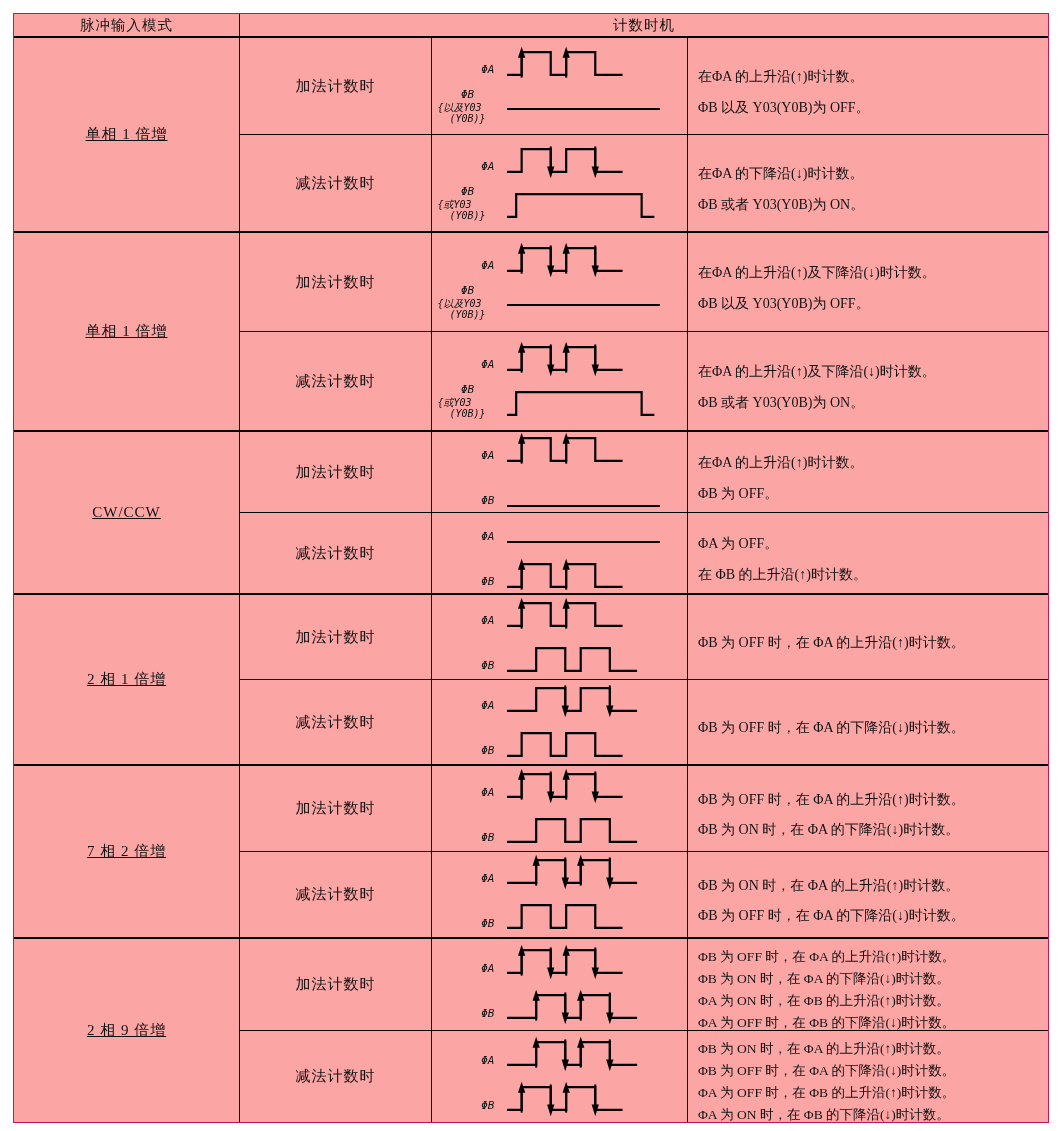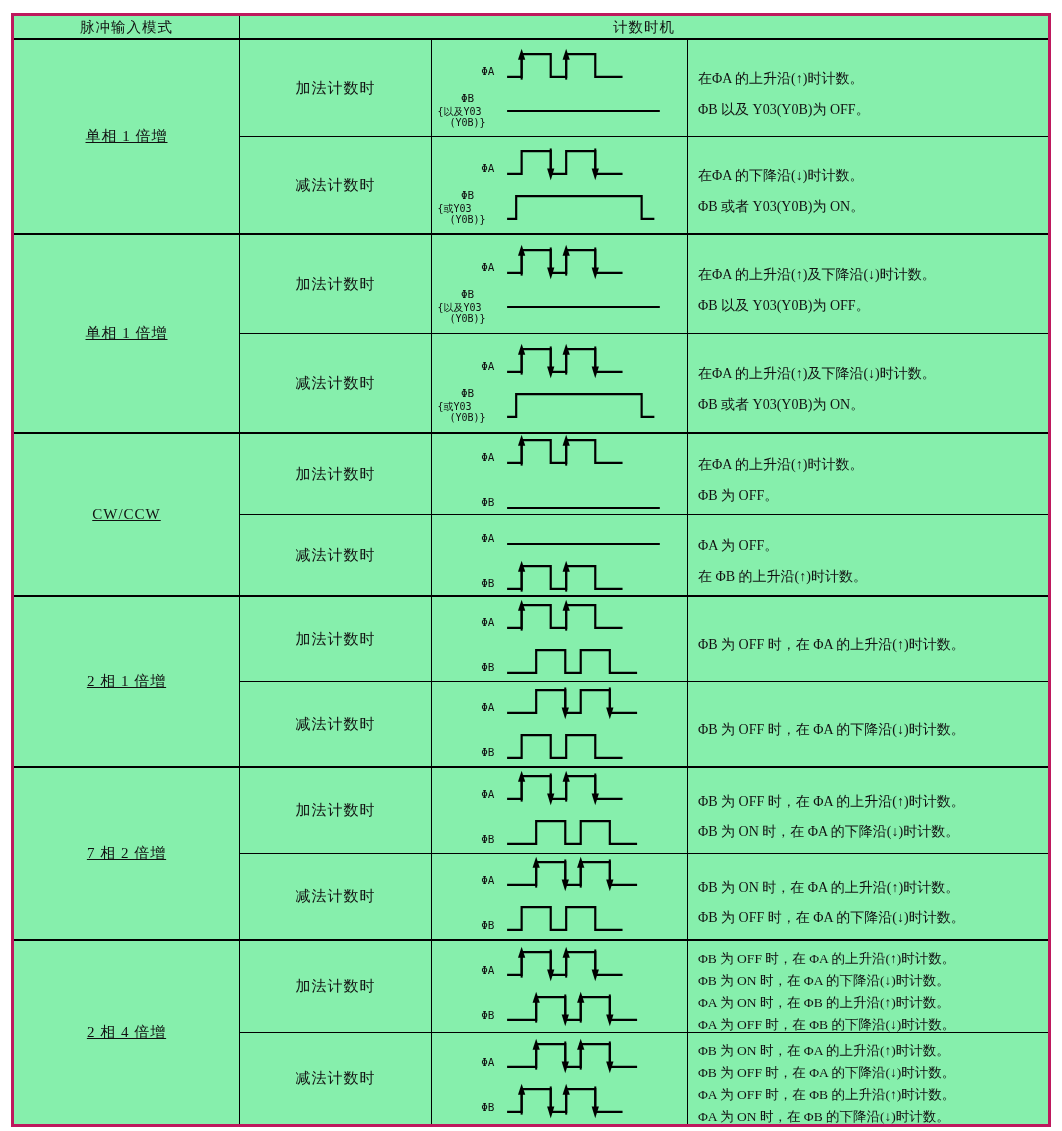--- a/index.html
+++ b/index.html
@@ -4,23 +4,23 @@
 <style>
   html,body{margin:0;padding:0;}
   body{
     width:1062px;height:1131px;background:#ffffff;
     font-family:"Liberation Serif","DejaVu Serif",serif;
     color:#111;
   }
   .doc-table{
     width:1034px;
     margin:13px auto 0 auto;
-    border:3px solid #be185d;
+    border:1px solid #be185d;
     box-sizing:content-box;
-    background:#86efac;
+    background:#fca5a5;
   }
   
   .thead{display:flex;border-bottom:2px solid #000;}
   .th{display:flex;align-items:center;justify-content:center;height:22px;font-size:14.5px;letter-spacing:1px;}
   .th-mode{width:226px;border-right:1px solid #000;box-sizing:border-box;}
   .th-timing{flex:1;}
   
   .mode{display:flex;}
   .mode + .mode{border-top:2px solid #000;}
   .mode-name{
@@ -37,21 +37,21 @@
   .type-cell{
     width:192px;box-sizing:border-box;border-right:1px solid #000;
     display:flex;align-items:center;justify-content:center;
     font-size:15px;letter-spacing:1px;
   }
   .wave-cell{
     width:256px;box-sizing:border-box;border-right:1px solid #000;
     display:flex;flex-direction:column;justify-content:center;align-items:center;
     gap:5px;padding:3px 0;overflow:hidden;
   }
-  .wave{display:flex;align-items:center;width:244px;}
+  .wave{display:flex;width:244px;font-style:italic;}
   .wave-label{
     width:60px;flex:0 0 60px;
     font-family:"DejaVu Sans Mono","Liberation Mono",monospace;
     font-size:11px;line-height:1.1;color:#111;
   }
   .wave.inline-label .wave-label{
     align-self:flex-end;text-align:right;padding:0 3px 7px 0;box-sizing:border-box;
   }
   .wave-label .wl-main{display:block;text-align:center;margin-bottom:1px;}
   .wave-label .wl-sub1{display:block;font-size:10px;text-align:left;white-space:nowrap;}
@@ -378,21 +378,21 @@
         </div>
         <div class="desc-cell">
             <div class="desc-line">ΦB 为 ON 时，在 ΦA 的上升沿(↑)时计数。</div>
             <div class="desc-line">ΦB 为 OFF 时，在 ΦA 的下降沿(↓)时计数。</div>
           </div>
       </div>
     </div>
   </div>
 
   <div class="mode m6">
-    <div class="mode-name">2 相 4 倍增</div>
+    <div class="mode-name">2 相 9 倍增</div>
     <div class="mode-rows">
       <div class="sub-row">
         <div class="type-cell">加法计数时</div>
         <div class="wave-cell">
           <div class="wave inline-label">
               <div class="wave-label">ΦA</div>
               <svg width="180" height="40" viewBox="0 0 182 44">
                 <path d="M2,34 L18,34 L18,9 L50,9 L50,34 L67,34 L67,9 L99,9 L99,34 L129,34" fill="none" stroke="#000000" stroke-width="2.4" stroke-linejoin="miter" stroke-linecap="butt"></path>
                 <line x1="18" y1="37" x2="18" y2="8" stroke="#000000" stroke-width="2.2"></line>
                 <polygon points="14,15 22,15 18,3" fill="#000000"></polygon>

